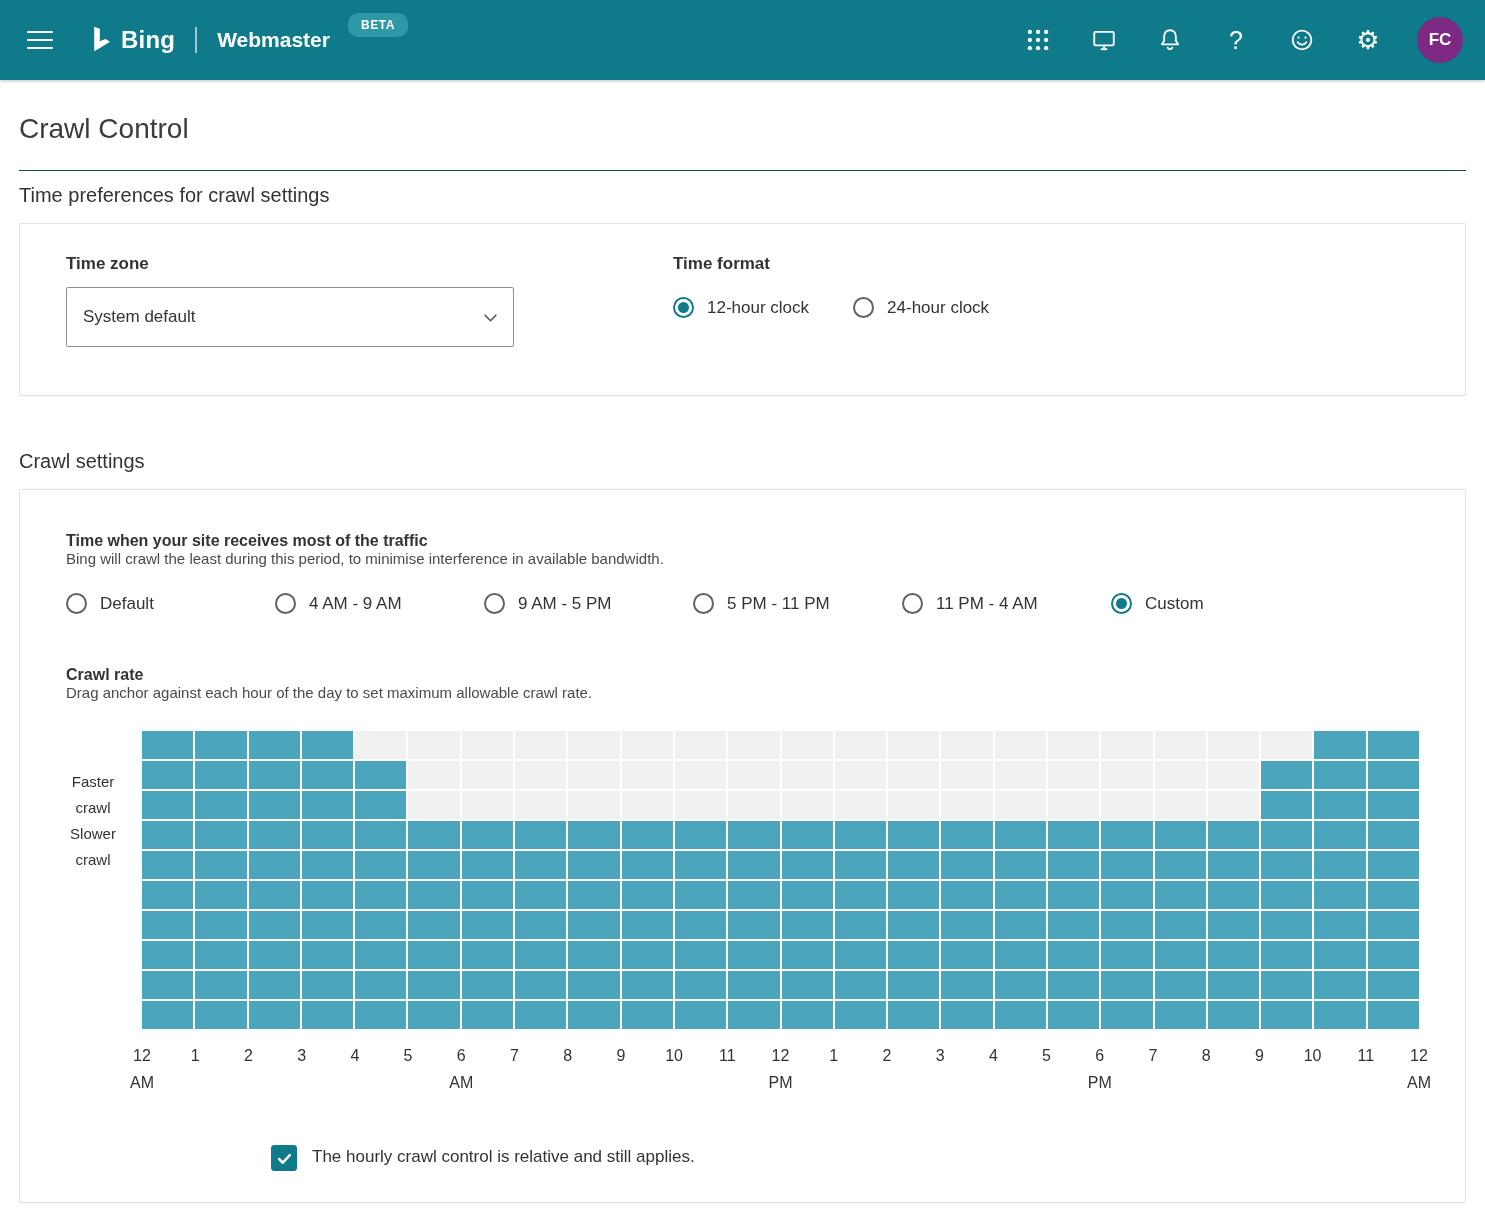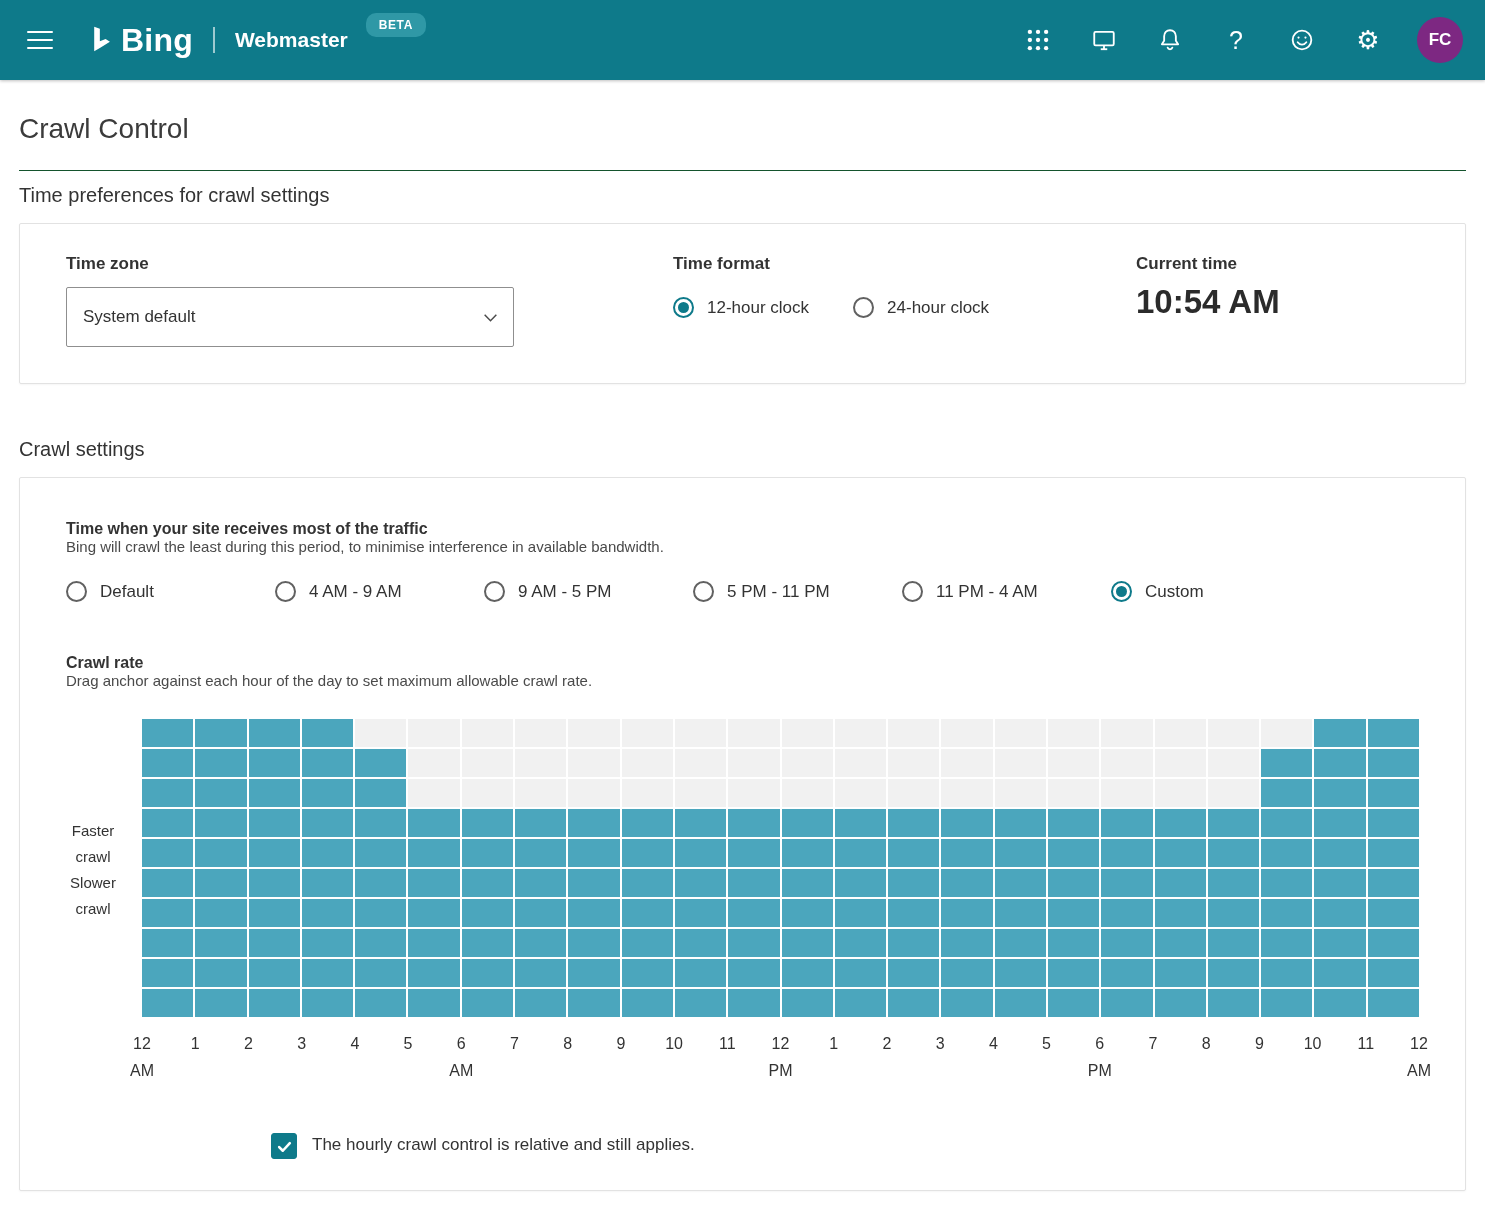--- a/index.html
+++ b/index.html
@@ -19,21 +19,21 @@
     position: relative; z-index: 2;
   }
   .hleft { display: flex; align-items: center; }
   .hamburger {
     width: 44px; height: 44px; background: none; border: none; cursor: pointer;
     display: flex; flex-direction: column; justify-content: center; gap: 6px; padding: 0 9px;
   }
   .hamburger span { display: block; height: 2px; background: #fff; border-radius: 1px; }
   .brand { display: flex; align-items: center; gap: 7px; margin-left: 28px; cursor: pointer; }
   .bing-logo { width: 24px; height: 29px; }
-  .brand-text { color: #fff; font-size: 32px; font-weight: 600; letter-spacing: .2px; }
+  .brand-text { color: #fff; font-size: 24px; font-weight: 600; letter-spacing: .2px; }
   .hdivider { width: 2px; height: 26px; background: rgba(255,255,255,.6); margin: 0 20px; }
   .product { color: #fff; font-size: 21px; font-weight: 700; }
   .beta {
     background: var(--beta-bg, #2f98a6); color: #fff; font-size: 12px; font-weight: 700;
     letter-spacing: .6px; padding: 5px 13px; border-radius: 10px; margin-left: 18px;
     position: relative; top: -15px;
   }
   .hright { display: flex; align-items: center; gap: 24px; }
   .icon-btn {
     width: 42px; height: 42px; display: flex; align-items: center; justify-content: center;
@@ -53,21 +53,21 @@
   h1 { font-size: 28px; font-weight: 400; color: #3b3b3b; margin-top: 33px; }
   .section { margin-top: 25px; border-top: 1px solid #14532d; padding-top: 13px; }
   .section.no-rule { border-top: none; padding-top: 0; margin-top: 54px; }
   h2 { font-size: 20px; font-weight: 400; color: #333; }
   .card {
     margin-top: 16px; background: #fff; border: 1px solid #e2e2e2; border-radius: 2px;
     box-shadow: 0 1px 2px rgba(0,0,0,.04);
   }
 
   
-  .card1 { display: flex; padding: 30px 46px 36px; }
+  .card1 { display: flex; padding: 30px 46px 48px; }
   .col-timezone { width: 607px; flex: none; }
   .col-format { width: 463px; flex: none; }
   .col-current { flex: 1; }
   .field-label { font-size: 17px; font-weight: 600; color: #333; }
   .select {
     width: 448px; height: 60px; margin-top: 13px;
     border: 1px solid #8f8f8f; border-radius: 2px; background: #fff;
     display: flex; align-items: center; justify-content: space-between;
     padding: 0 14px 0 16px; font-size: 17px; color: #333; cursor: pointer;
   }
@@ -94,21 +94,21 @@
   .desc { font-size: 15px; color: #4a4a4a; margin-top: 0; }
   .traffic-options { display: flex; margin-top: 26px; }
   .traffic-options .radio { width: 209px; flex: none; }
   .traffic-options .radio:last-child { width: auto; }
   .crawl-rate-title { margin-top: 52px; }
 
   
   .chart-row { display: flex; margin-top: 30px; }
   .yaxis {
     width: 76px; flex: none; height: 298px;
-    display: flex; flex-direction: column; justify-content: center;
+    display: flex; flex-direction: column; justify-content: flex-start;
     padding: 38px 0 34px; 
   }
   .ylab { font-size: 15px; color: #333; line-height: 26px; width: 54px; text-align: center; }
   .grid-col { flex: 1; }
   .grid { display: grid; grid-template-columns: repeat(24, 1fr); gap: 2px; }
   .cell { height: 28px; background: var(--cell-off, #f1f1f1); cursor: pointer; }
   .cell.on { background: var(--cell-on, #4ba6bd); }
   .ticks { position: relative; height: 64px; margin-top: 13px; }
   .tick {
     position: absolute; top: 0; transform: translateX(-50%);
@@ -209,24 +209,20 @@
             <div class="radio selected">
               <span class="rdot"></span>
               <span class="rlabel">12-hour clock</span>
             </div>
             <div class="radio">
               <span class="rdot"></span>
               <span class="rlabel">24-hour clock</span>
             </div>
           </div>
       </div>
-      <div class="col col-current">
-        <div class="field-label">Current time</div>
-        <div class="current-time">10:54 AM</div>
-      </div>
     </div>
   </section>
 
   <section class="section no-rule">
     <h2>Crawl settings</h2>
     <div class="card card2">
       <h3>Time when your site receives most of the traffic</h3>
       <p class="desc">Bing will crawl the least during this period, to minimise interference in available bandwidth.</p>
       <div class="radio-row traffic-options">
           <div class="radio">

